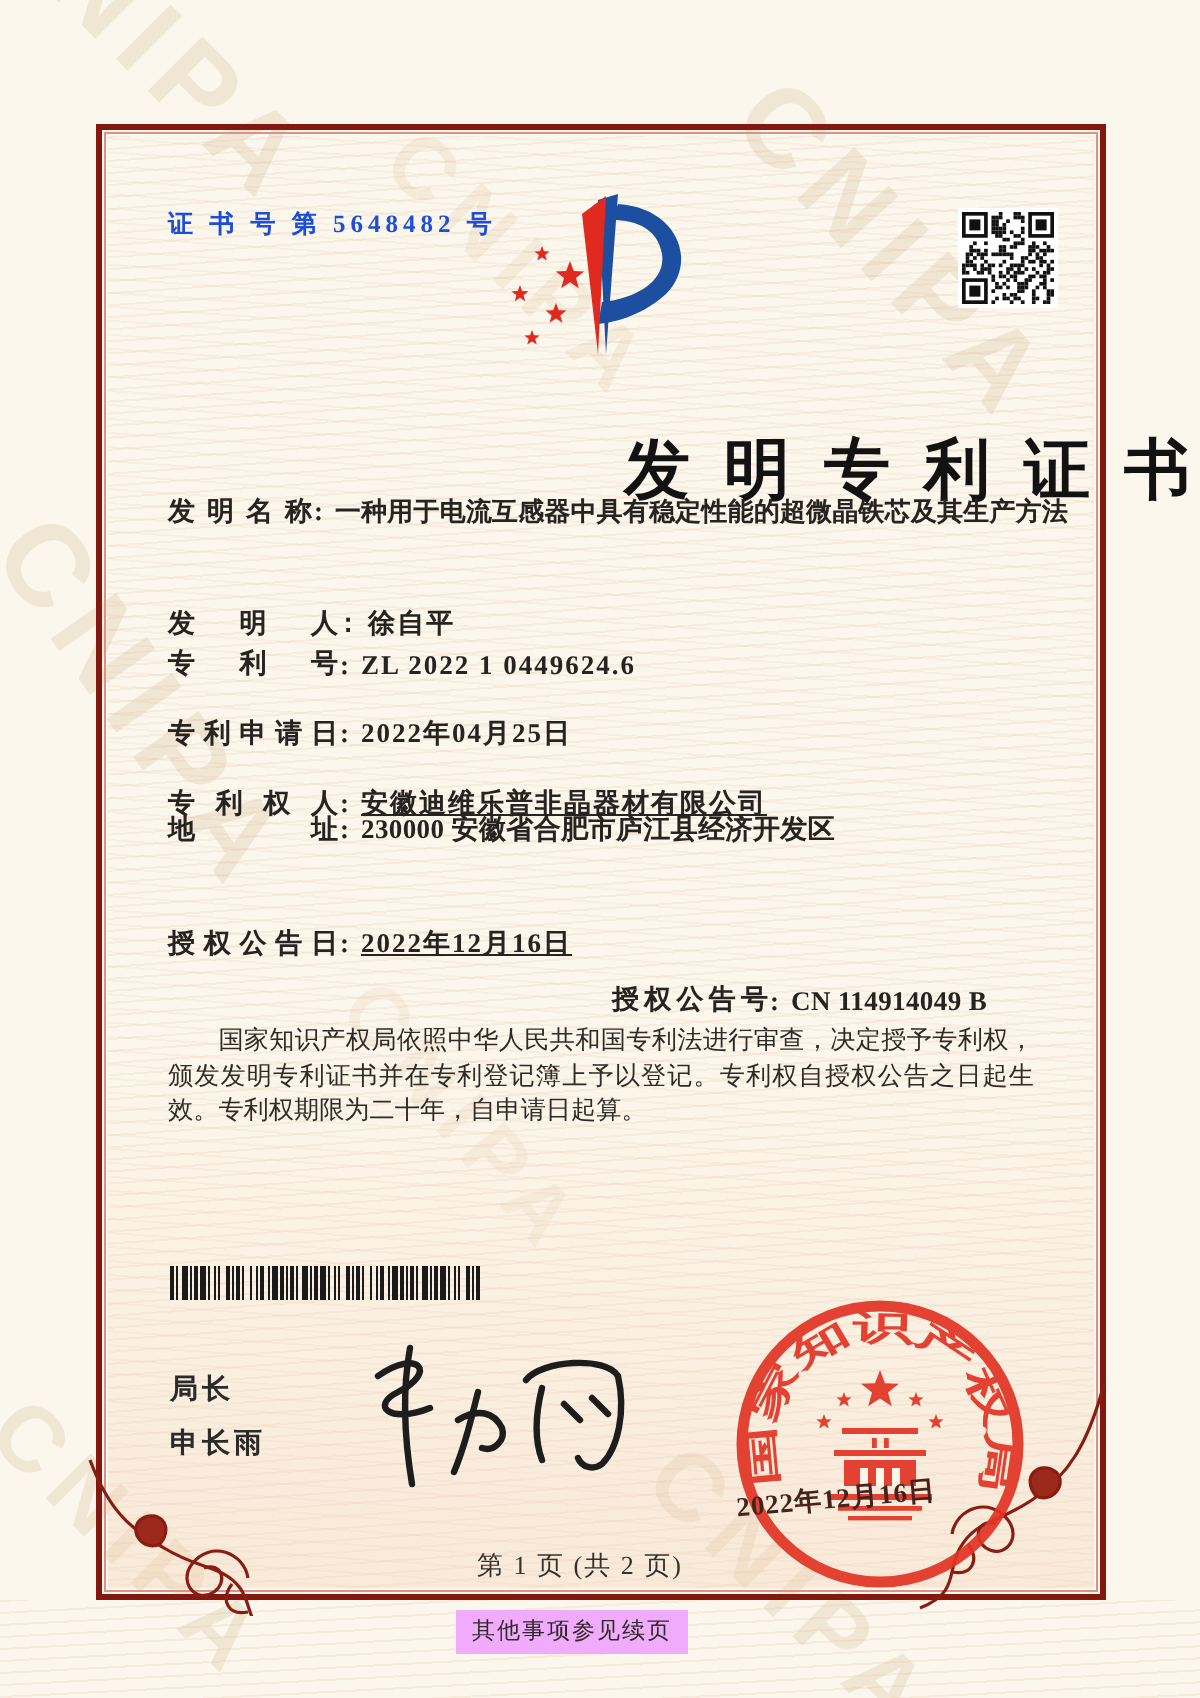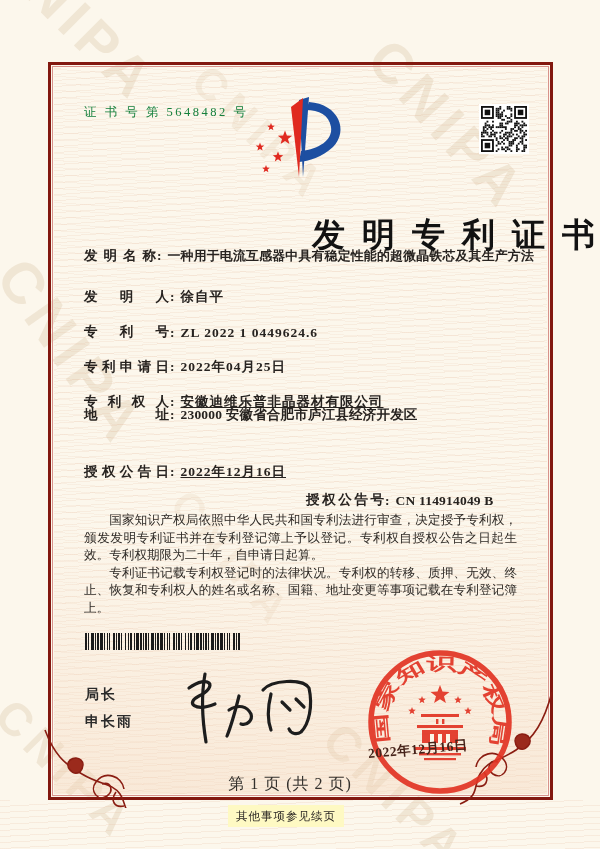--- a/index.html
+++ b/index.html
@@ -32,21 +32,21 @@
       repeating-linear-gradient(184deg, rgba(226,178,148,.12) 0 1px, rgba(0,0,0,0) 1px 7px);
   }
   .bottom-strip{
     position:absolute;left:0;top:800px;width:600px;height:49px;z-index:0;
     background:
       repeating-linear-gradient(177deg, rgba(226,178,148,.18) 0 1px, rgba(0,0,0,0) 1px 6px);
   }
   
   .cert-no{
     position:absolute;left:84px;top:104px;z-index:2;
-    font-size:12.5px;font-weight:normal;letter-spacing:2.5px;color:#15803d;
+    font-size:12.5px;font-weight:bold;letter-spacing:2.5px;color:#1d4ed8;
   }
   .logo{position:absolute;left:243px;top:97px;z-index:2;}
   .qr{position:absolute;left:479px;top:104px;z-index:2;background:#fff;padding:2px;}
   .title{
     position:absolute;left:12px;top:177px;width:600px;z-index:2;text-align:right;
     font-size:33px;font-weight:bold;letter-spacing:17px;text-indent:17px;color:#121212;margin-top:36px;
   }
   
   .row{position:absolute;left:84px;width:440px;z-index:2;white-space:nowrap;
        font-size:13.5px;font-weight:bold;color:#272320;}
@@ -70,25 +70,25 @@
           font-size:14px;font-weight:bold;color:#2b2b2b;letter-spacing:2px;}
   .signature{position:absolute;left:175px;top:666px;z-index:2;}
   .seal{position:absolute;left:364px;top:646px;z-index:3;}
   .seal-date{
     position:absolute;left:368px;top:739px;width:140px;z-index:4;
     font-size:13.5px;font-weight:bold;color:#46231a;letter-spacing:.5px;
     transform:rotate(-5deg);white-space:nowrap;
   }
   .page-ind{
     position:absolute;left:180px;top:774px;width:220px;z-index:2;text-align:center;
-    font-size:16px;color:#33302c;letter-spacing:1px;
+    font-size:13px;color:#33302c;letter-spacing:1px;
   }
   .note{
     position:absolute;left:228px;top:805px;width:116px;height:22px;z-index:2;
-    background:#fef9c3;text-align:center;line-height:22px;
+    background:#f0abfc;text-align:center;line-height:22px;
     font-size:11.5px;color:#2e2a26;letter-spacing:1px;
   }
   .flourish{position:absolute;z-index:2;}
 </style>
 </head>
 <body>
 
 <div class="wm" style="left:-28px;top:-14px;font-size:56px;transform:rotate(45deg);">CNIPA</div>
 <div class="wm" style="left:175px;top:108px;font-size:44px;transform:rotate(45deg);opacity:.75;">CNIPA</div>
 <div class="wm" style="left:345px;top:92px;font-size:56px;transform:rotate(48deg);">CNIPA</div>
@@ -336,21 +336,21 @@
       <rect x="1" y="19" width="5" height="5" fill="#fff"></rect>
       <rect x="2" y="20" width="3" height="3" fill="#111"></rect>
     </g>
 </svg>
 
 <div class="title">发明专利证书</div>
 
 <div class="row" style="top:247px;">
   <span class="lbl w72">发明名称</span><span class="sep">:</span><span class="val tight" style="font-size:12.9px;">一种用于电流互感器中具有稳定性能的超微晶铁芯及其生产方法</span>
 </div>
-<div class="row" style="top:288px;">
+<div class="row" style="top:303px;font-family:Liberation Mono, monospace;">
   <span class="lbl">发明人</span><span class="sep">:</span><span class="val">徐自平</span>
 </div>
 <div class="row" style="top:323px;">
   <span class="lbl">专利号</span><span class="sep">:</span><span class="val">ZL 2022 1 0449624.6</span>
 </div>
 <div class="row" style="top:358px;">
   <span class="lbl">专利申请日</span><span class="sep">:</span><span class="val">2022年04月25日</span>
 </div>
 <div class="row" style="top:393px;text-decoration:underline;">
   <span class="lbl">专利权人</span><span class="sep">:</span><span class="val">安徽迪维乐普非晶器材有限公司</span>
@@ -360,21 +360,20 @@
 </div>
 <div class="row" style="top:463px;text-decoration:underline;">
   <span class="lbl">授权公告日</span><span class="sep">:</span><span class="val">2022年12月16日</span>
   <span class="pair2">
     <span class="lbl w72" style="width:78px;margin-top:28px;">授权公告号</span><span class="sep">:</span><span class="val tight">CN 114914049 B</span>
   </span>
 </div>
 
 <div class="legal">
   <p>国家知识产权局依照中华人民共和国专利法进行审查，决定授予专利权，颁发发明专利证书并在专利登记簿上予以登记。专利权自授权公告之日起生效。专利权期限为二十年，自申请日起算。</p>
-  <p>专利证书记载专利权登记时的法律状况。专利权的转移、质押、无效、终止、恢复和专利权人的姓名或名称、国籍、地址变更等事项记载在专利登记簿上。</p>
 </div>
 
 <svg class="barcode" width="155" height="17" viewBox="0 0 155 17">
   <g id="bc-bars" fill="#1a1a1a">
       <rect x="0" y="0" width="2" height="17"></rect>
       <rect x="3" y="0" width="1" height="17"></rect>
       <rect x="6" y="0" width="3" height="17"></rect>
       <rect x="10" y="0" width="1" height="17"></rect>
       <rect x="12" y="0" width="2" height="17"></rect>
       <rect x="15" y="0" width="3" height="17"></rect>

